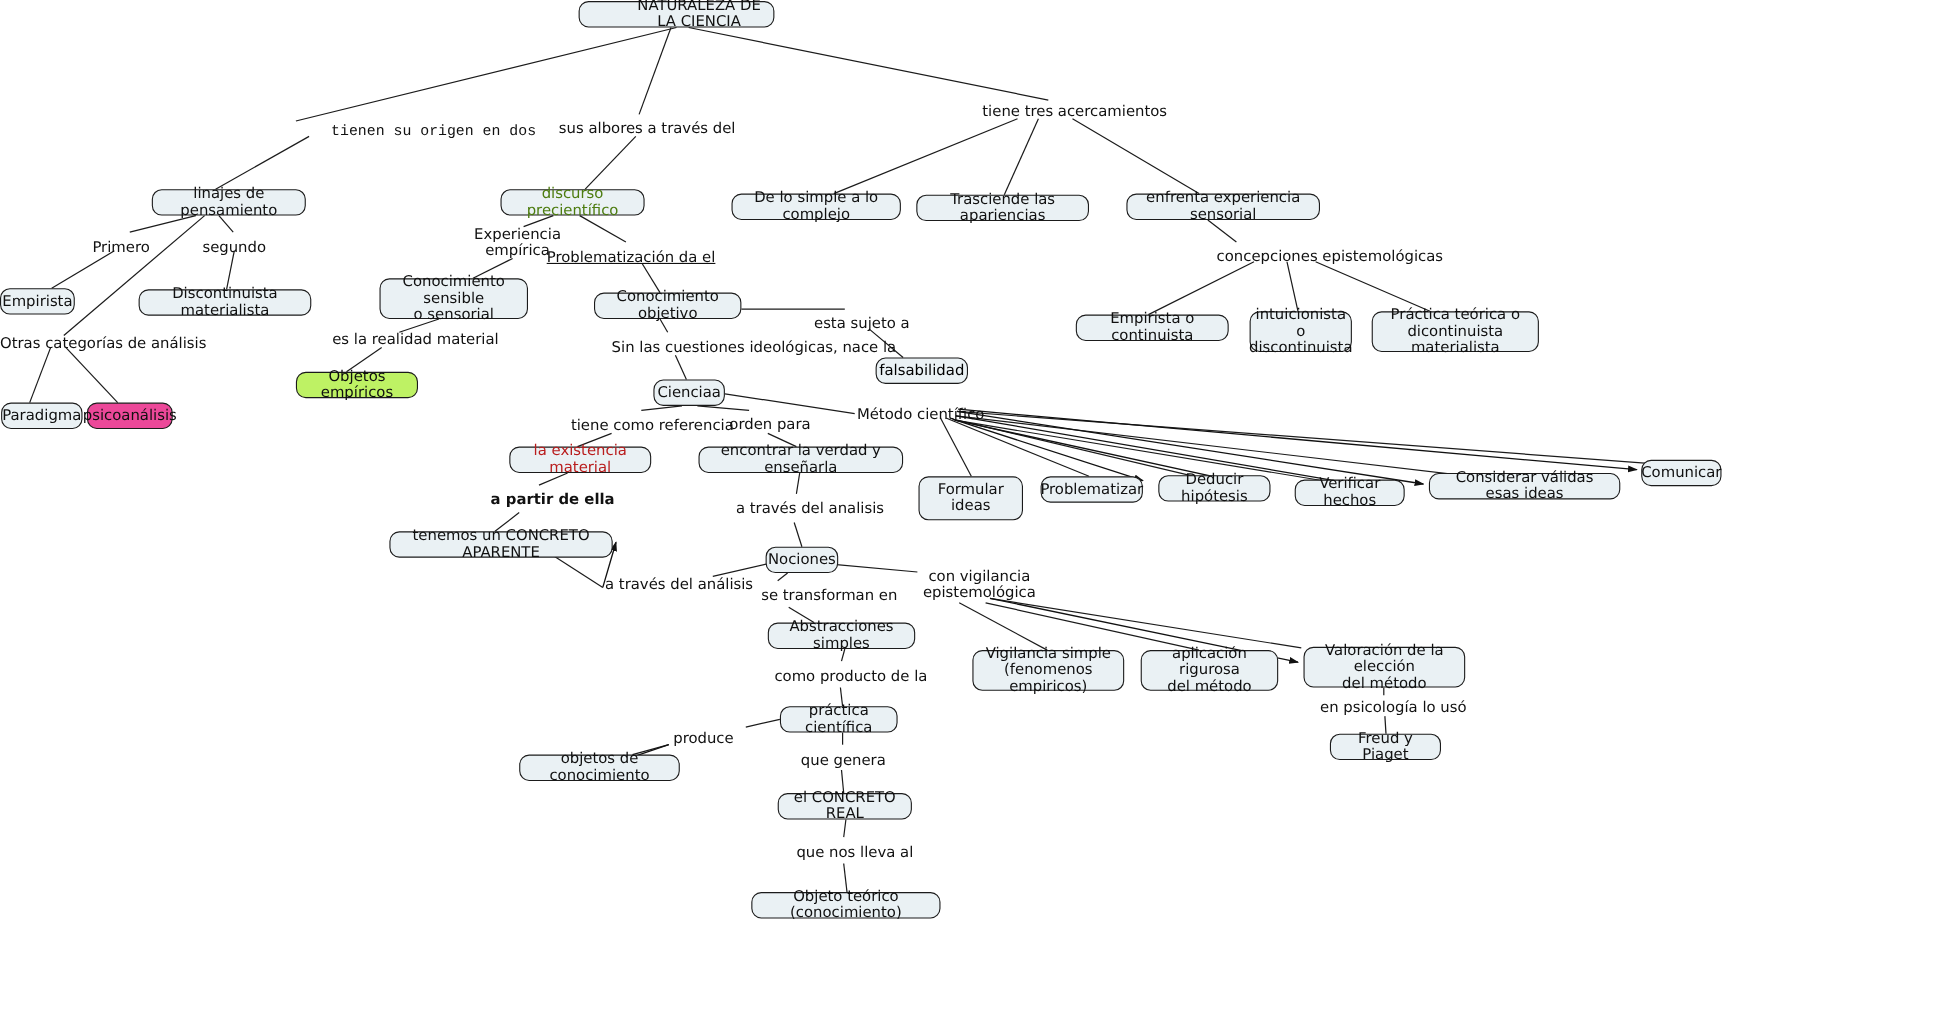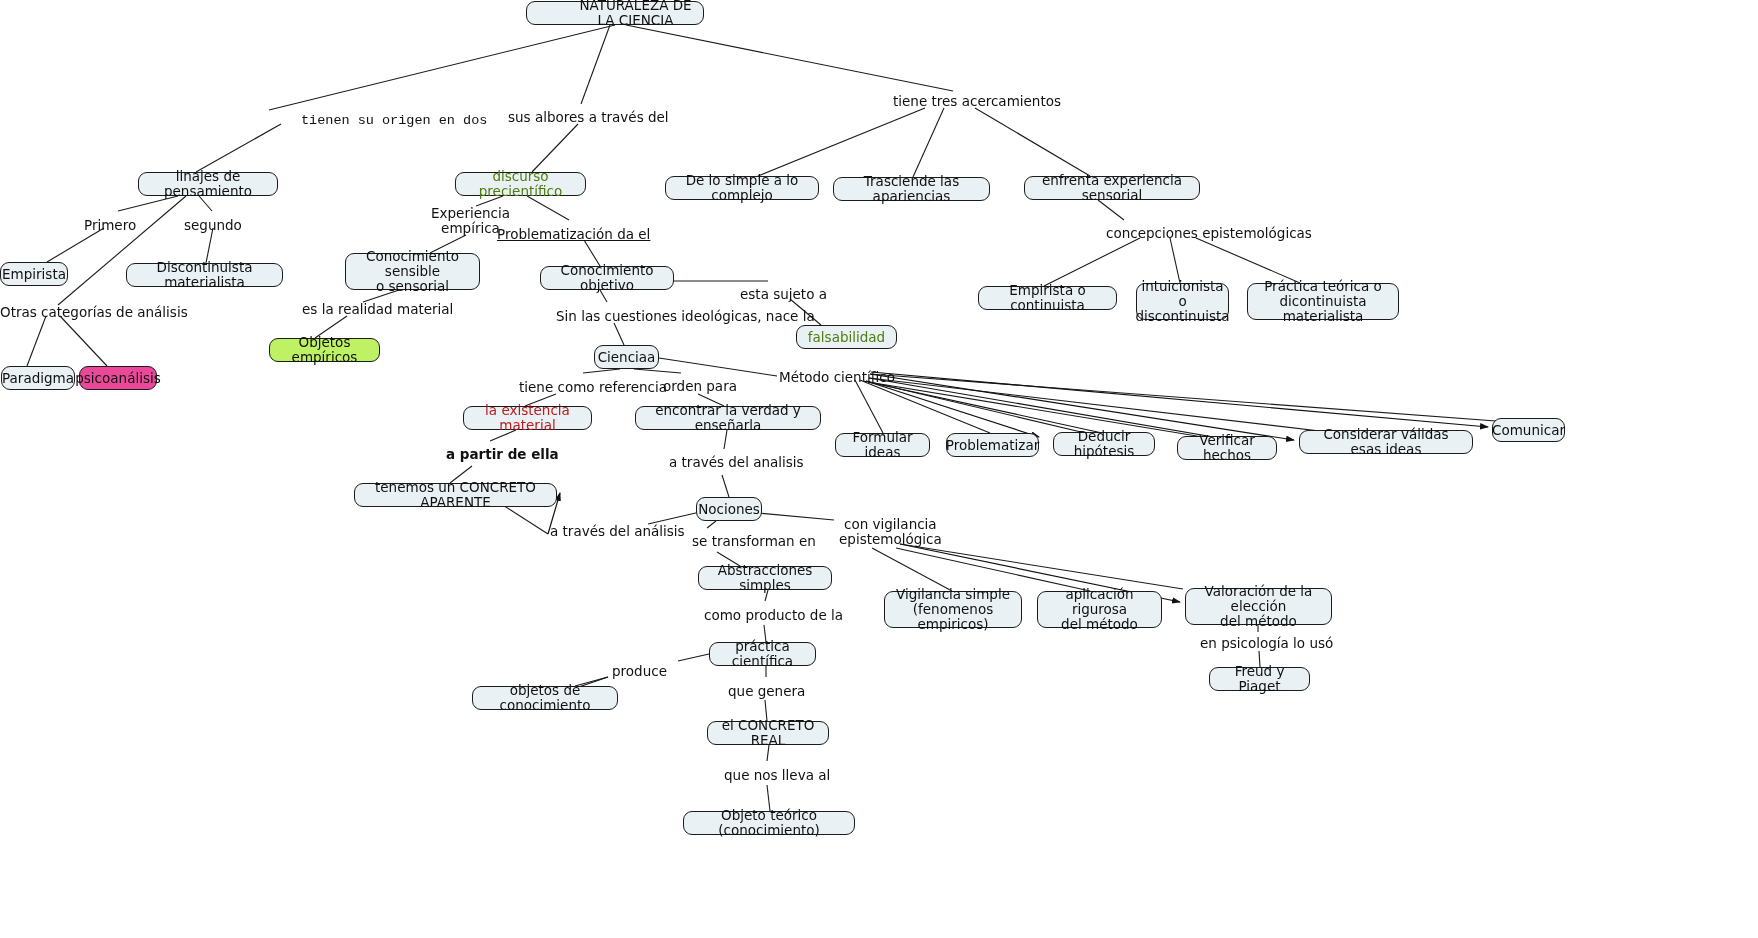--- a/index.html
+++ b/index.html
@@ -169,34 +169,34 @@
       <div class="node" style="left: 138px; top: 172px; width: 140px; height: 24px; background: rgb(234, 241, 244); border-color: rgb(27, 27, 27); color: rgb(16, 16, 16);">linajes de pensamiento</div>
       <div class="node" style="left: 0px; top: 262px; width: 68px; height: 24px; background: rgb(234, 241, 244); border-color: rgb(27, 27, 27); color: rgb(16, 16, 16);">Empirista</div>
       <div class="node" style="left: 126px; top: 263px; width: 157px; height: 24px; background: rgb(234, 241, 244); border-color: rgb(27, 27, 27); color: rgb(16, 16, 16);">Discontinuista materialista</div>
       <div class="node" style="left: 1px; top: 366px; width: 74px; height: 24px; background: rgb(234, 241, 244); border-color: rgb(27, 27, 27); color: rgb(16, 16, 16);">Paradigma</div>
       <div class="node" style="left: 79px; top: 366px; width: 78px; height: 24px; background: #ec4899; border-color: rgb(27, 27, 27); color: rgb(16, 16, 16);">psicoanálisis</div>
       <div class="node" style="left: 455px; top: 172px; width: 131px; height: 24px; background: rgb(234, 241, 244); border-color: rgb(27, 27, 27); color: #4d7c0f;">discurso precientífico</div>
       <div class="node" style="left: 345px; top: 253px; width: 135px; height: 37px; background: rgb(234, 241, 244); border-color: rgb(27, 27, 27); color: rgb(16, 16, 16);">Conocimiento sensible
 o sensorial</div>
       <div class="node" style="left: 269px; top: 338px; width: 111px; height: 24px; background: #bef264; border-color: rgb(27, 27, 27); color: rgb(16, 16, 16);">Objetos empíricos</div>
       <div class="node" style="left: 540px; top: 266px; width: 134px; height: 24px; background: rgb(234, 241, 244); border-color: rgb(27, 27, 27); color: rgb(16, 16, 16);">Conocimiento objetivo</div>
-      <div class="node" style="left: 796px; top: 325px; width: 101px; height: 24px; background: rgb(234, 241, 244); border-color: rgb(27, 27, 27); color: #4d7c0f;">falsabilidad</div>
+      <div class="node" style="left: 796px; top: 325px; width: 84px; height: 24px; background: rgb(234, 241, 244); border-color: rgb(27, 27, 27); color: #000000;">falsabilidad</div>
       <div class="node" style="left: 594px; top: 345px; width: 65px; height: 24px; background: rgb(234, 241, 244); border-color: rgb(27, 27, 27); color: rgb(16, 16, 16);">Cienciaa</div>
       <div class="node" style="left: 665px; top: 176px; width: 154px; height: 24px; background: rgb(234, 241, 244); border-color: rgb(27, 27, 27); color: rgb(16, 16, 16);">De lo simple a lo complejo</div>
       <div class="node" style="left: 833px; top: 177px; width: 157px; height: 24px; background: rgb(234, 241, 244); border-color: rgb(27, 27, 27); color: rgb(16, 16, 16);">Trasciende las apariencias</div>
       <div class="node" style="left: 1024px; top: 176px; width: 176px; height: 24px; background: rgb(234, 241, 244); border-color: rgb(27, 27, 27); color: rgb(16, 16, 16);">enfrenta experiencia sensorial</div>
       <div class="node" style="left: 978px; top: 286px; width: 139px; height: 24px; background: rgb(234, 241, 244); border-color: rgb(27, 27, 27); color: rgb(16, 16, 16);">Empirista o continuista</div>
       <div class="node" style="left: 1136px; top: 283px; width: 93px; height: 37px; background: rgb(234, 241, 244); border-color: rgb(27, 27, 27); color: rgb(16, 16, 16);">intuicionista o
 discontinuista</div>
       <div class="node" style="left: 1247px; top: 283px; width: 152px; height: 37px; background: rgb(234, 241, 244); border-color: rgb(27, 27, 27); color: rgb(16, 16, 16);">Práctica teórica o
 dicontinuista materialista</div>
       <div class="node" style="left: 463px; top: 406px; width: 129px; height: 24px; background: rgb(234, 241, 244); border-color: rgb(27, 27, 27); color: #b91c1c;">la existencia material</div>
       <div class="node" style="left: 635px; top: 406px; width: 186px; height: 24px; background: rgb(234, 241, 244); border-color: rgb(27, 27, 27); color: rgb(16, 16, 16);">encontrar la verdad y enseñarla</div>
       <div class="node" style="left: 354px; top: 483px; width: 203px; height: 24px; background: rgb(234, 241, 244); border-color: rgb(27, 27, 27); color: rgb(16, 16, 16);">tenemos un CONCRETO APARENTE</div>
-      <div class="node" style="left: 835px; top: 433px; width: 95px; height: 24px; background: rgb(234, 241, 244); border-color: rgb(27, 27, 27); color: rgb(16, 16, 16);">Formular ideas</div>
+      <div class="node" style="left: 835px; top: 433px; width: 95px; height: 40px; background: rgb(234, 241, 244); border-color: rgb(27, 27, 27); color: rgb(16, 16, 16);">Formular ideas</div>
       <div class="node" style="left: 946px; top: 433px; width: 93px; height: 24px; background: rgb(234, 241, 244); border-color: rgb(27, 27, 27); color: rgb(16, 16, 16);">Problematizar</div>
       <div class="node" style="left: 1053px; top: 432px; width: 102px; height: 24px; background: rgb(234, 241, 244); border-color: rgb(27, 27, 27); color: rgb(16, 16, 16);">Deducir hipótesis</div>
       <div class="node" style="left: 1177px; top: 436px; width: 100px; height: 24px; background: rgb(234, 241, 244); border-color: rgb(27, 27, 27); color: rgb(16, 16, 16);">Verificar hechos</div>
       <div class="node" style="left: 1299px; top: 430px; width: 174px; height: 24px; background: rgb(234, 241, 244); border-color: rgb(27, 27, 27); color: rgb(16, 16, 16);">Considerar válidas esas ideas</div>
       <div class="node" style="left: 1492px; top: 418px; width: 73px; height: 24px; background: rgb(234, 241, 244); border-color: rgb(27, 27, 27); color: rgb(16, 16, 16);">Comunicar</div>
       <div class="node" style="left: 696px; top: 497px; width: 66px; height: 24px; background: rgb(234, 241, 244); border-color: rgb(27, 27, 27); color: rgb(16, 16, 16);">Nociones</div>
       <div class="node" style="left: 698px; top: 566px; width: 134px; height: 24px; background: rgb(234, 241, 244); border-color: rgb(27, 27, 27); color: rgb(16, 16, 16);">Abstracciones simples</div>
       <div class="node" style="left: 709px; top: 642px; width: 107px; height: 24px; background: rgb(234, 241, 244); border-color: rgb(27, 27, 27); color: rgb(16, 16, 16);">práctica científica</div>
       <div class="node" style="left: 472px; top: 686px; width: 146px; height: 24px; background: rgb(234, 241, 244); border-color: rgb(27, 27, 27); color: rgb(16, 16, 16);">objetos de conocimiento</div>
       <div class="node" style="left: 707px; top: 721px; width: 122px; height: 24px; background: rgb(234, 241, 244); border-color: rgb(27, 27, 27); color: rgb(16, 16, 16);">el CONCRETO REAL</div>

